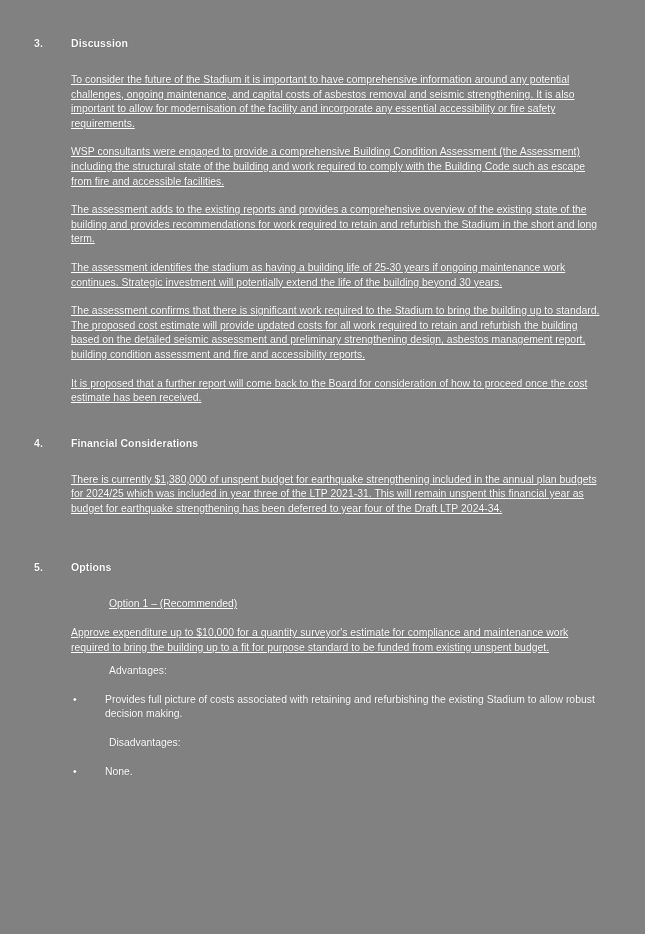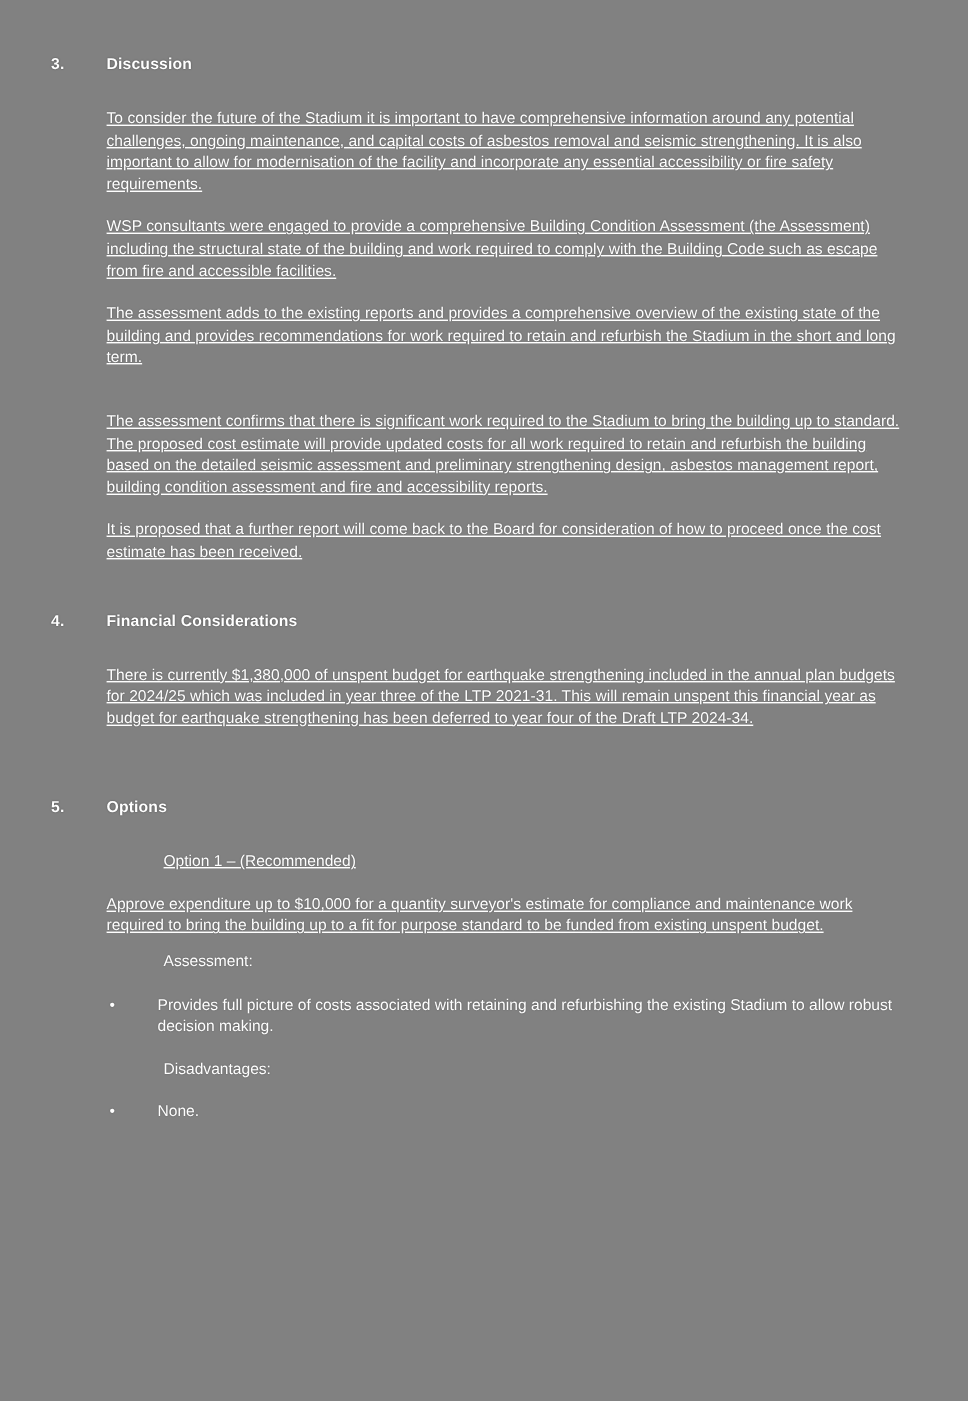--- a/index.html
+++ b/index.html
@@ -108,20 +108,21 @@
 
   <div class="para">To consider the future of the Stadium it is important to have comprehensive information around any potential challenges, ongoing maintenance, and capital costs of asbestos removal and seismic strengthening. It is also important to allow for modernisation of the facility and incorporate any essential accessibility or fire safety requirements.</div>
   <div class="gap-md"></div>
 
   <div class="para">WSP consultants were engaged to provide a comprehensive Building Condition Assessment (the Assessment) including the structural state of the building and work required to comply with the Building Code such as escape from fire and accessible facilities.</div>
   <div class="gap-md"></div>
 
   <div class="para">The assessment adds to the existing reports and provides a comprehensive overview of the existing state of the building and provides recommendations for work required to retain and refurbish the Stadium in the short and long term.</div>
   <div class="gap-md"></div>
 
+  <div class="para">The assessment identifies the stadium as having a building life of 25-30 years if ongoing maintenance work continues. Strategic investment will potentially extend the life of the building beyond 30 years.</div>
   <div class="gap-md"></div>
 
   <div class="para">The assessment confirms that there is significant work required to the Stadium to bring the building up to standard. The proposed cost estimate will provide updated costs for all work required to retain and refurbish the building based on the detailed seismic assessment and preliminary strengthening design, asbestos management report, building condition assessment and fire and accessibility reports.</div>
   <div class="gap-md"></div>
 
   <div class="para">It is proposed that a further report will come back to the Board for consideration of how to proceed once the cost estimate has been received.</div>
 
   <div class="gap-xl"></div>
 
   <div class="section">
@@ -147,21 +148,21 @@
   <div class="sub-head">
     <span class="option-label">Option 1 – (Recommended)</span>
   </div>
 
   <div class="gap-md"></div>
 
   <div class="para">Approve expenditure up to $10,000 for a quantity surveyor's estimate for compliance and maintenance work required to bring the building up to a fit for purpose standard to be funded from existing unspent budget.</div>
 
   <div class="gap-sm"></div>
 
-  <div class="sub-head">Assessment:</div>
+  <div class="sub-head">Advantages:</div>
 
   <div class="gap-md"></div>
 
   <div class="bullet-row">
     <span class="bullet-mark">•</span>
     <span class="bullet-text">Provides full picture of costs associated with retaining and refurbishing the existing Stadium to allow robust decision making.</span>
   </div>
 
   <div class="gap-md"></div>
 

